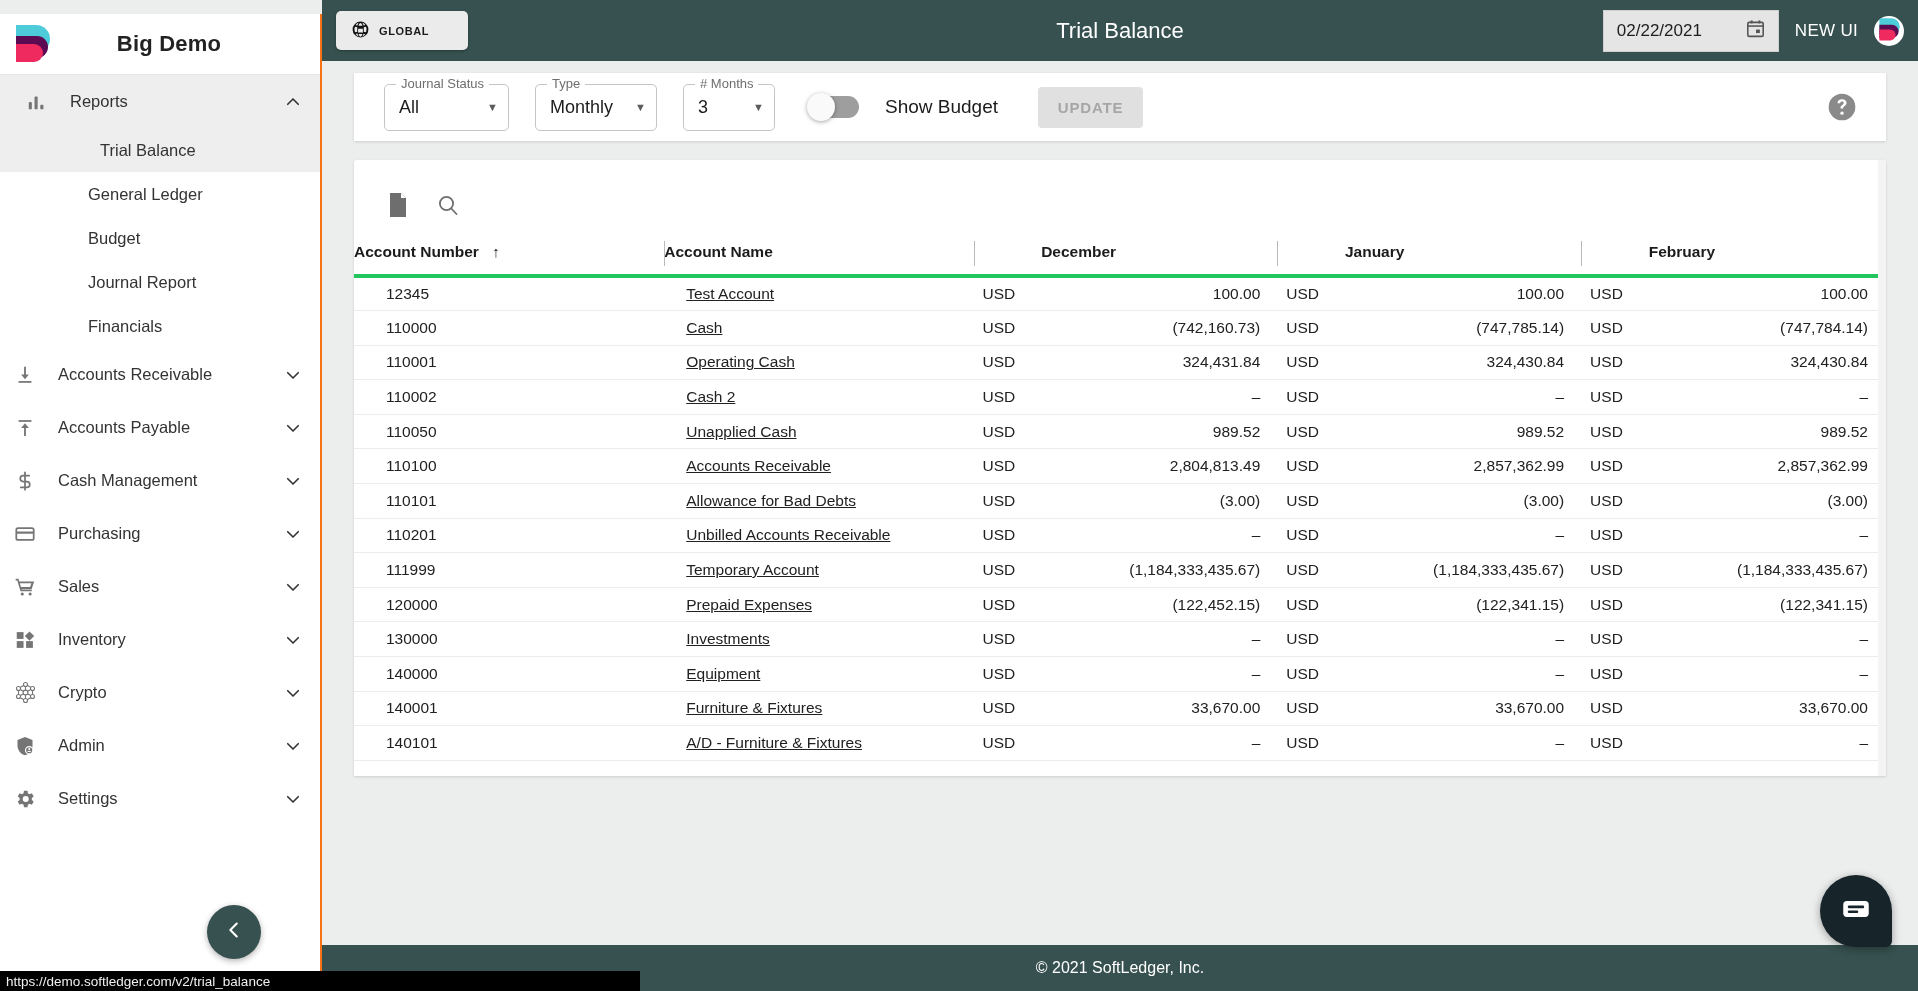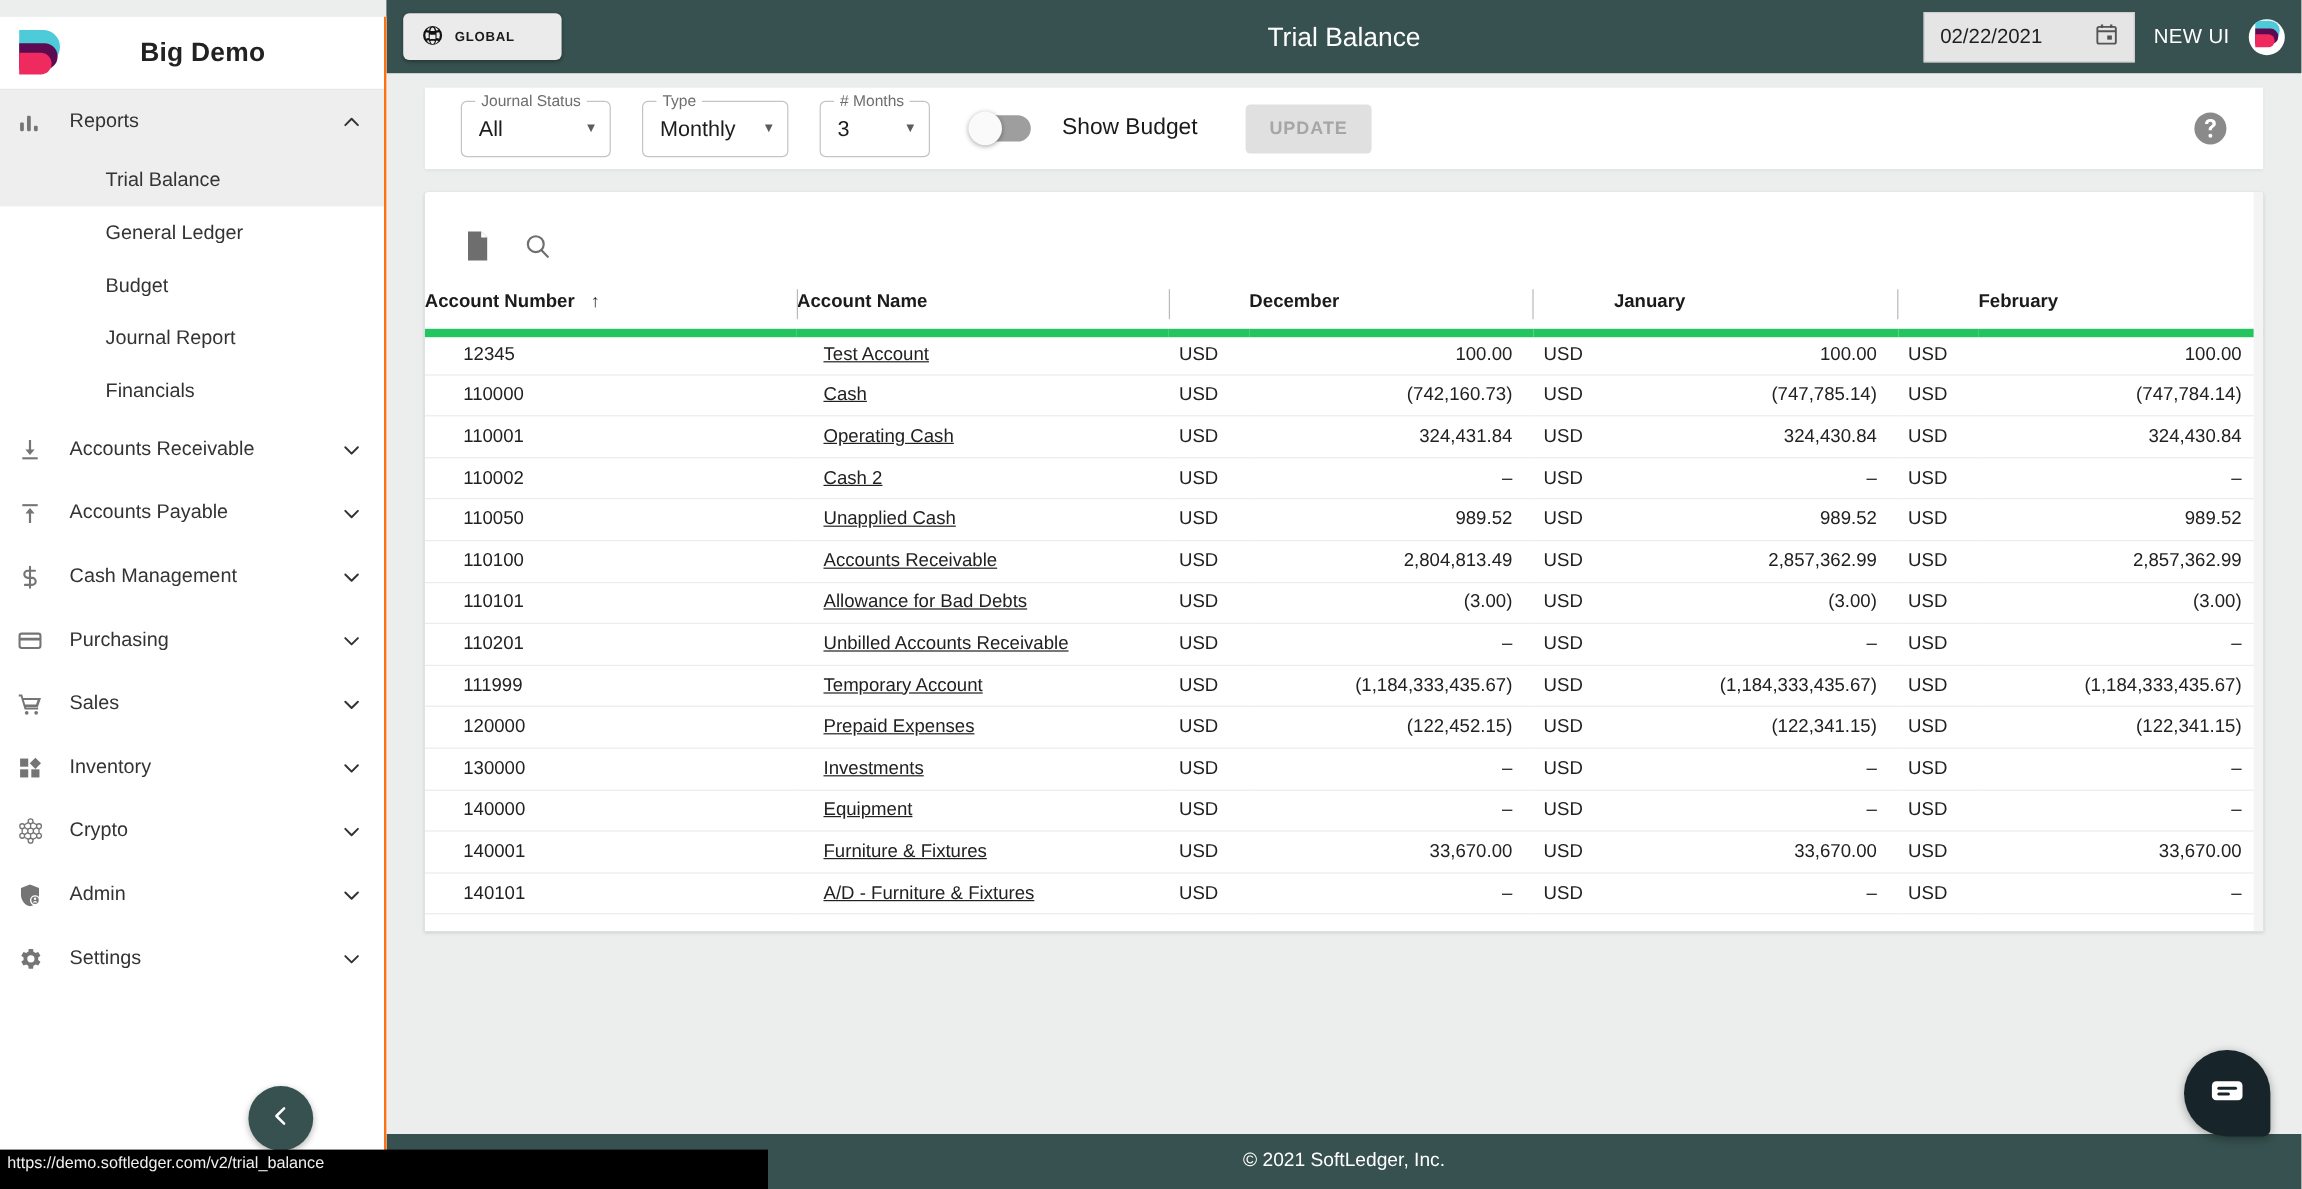--- a/index.html
+++ b/index.html
@@ -33,21 +33,21 @@
   .logo { width: 40px; height: 42px; position: relative; flex: none; }
   .logo svg { display:block; }
   .brand-title {
     flex: 1; text-align: center;
     font-size: 22px; font-weight: bold; color: #222;
     letter-spacing: .2px;
     margin-right: 36px;
   }
 
   .nav { padding-top: 0; }
-  .nav-group-active { background: #eeeeee; }
+  .nav-group-active { background: #eeeeee; padding-left: 12px; }
   .nav-row {
     display: flex; align-items: center;
     height: 53px;
     padding-left: 14px; padding-right: 16px;
     cursor: pointer;
     color: #3b3b3b;
   }
   .nav-ico {
     width: 44px; flex: none;
     display: flex; align-items: center; justify-content: flex-start;
@@ -65,21 +65,21 @@
     position: absolute; left: 207px; bottom: 32px;
     width: 54px; height: 54px; border-radius: 50%;
     background: #36514f; color: #fff;
     display: flex; align-items: center; justify-content: center;
     box-shadow: 0 2px 6px rgba(0,0,0,.3);
     cursor: pointer; z-index: 30;
   }
 
   .statusbar {
     position: absolute; left: 0; bottom: 0;
-    height: 33px; width: 640px;
+    height: 20px; width: 640px;
     background: #000; color: #f0f0f0;
     font-size: 13.5px; line-height: 22px;
     padding-left: 6px; z-index: 60;
     white-space: nowrap; overflow: hidden;
   }
 
   
   .main {
     position: absolute; left: 322px; top: 0;
     width: 1596px; height: 991px;
@@ -186,21 +186,21 @@
   .table-tools {
     height: 60px; display: flex; align-items: center;
     padding-left: 32px; gap: 26px; margin-top: 15px;
   }
   .tool-ico { color: #6e6e6e; cursor: pointer; display: flex; }
 
   table.tb { width: 100%; border-collapse: collapse; table-layout: fixed; }
   table.tb th {
     font-size: 15.5px; font-weight: bold; color: #1b1b1b;
     padding: 8px 0 13px 0;
-    border-bottom: 7px solid #22c55e;
+    border-bottom: 4px solid #22c55e;
     text-align: left; position: relative;
     vertical-align: bottom;
   }
   .th-sep::before {
     content: ""; position: absolute;
     left: 0; top: 6px; bottom: 8px; width: 1px; background: #b9b9b9;
   }
   .th-sep-r::after {
     content: ""; position: absolute;
     right: 0; top: 6px; bottom: 8px; width: 1px; background: #b9b9b9;

